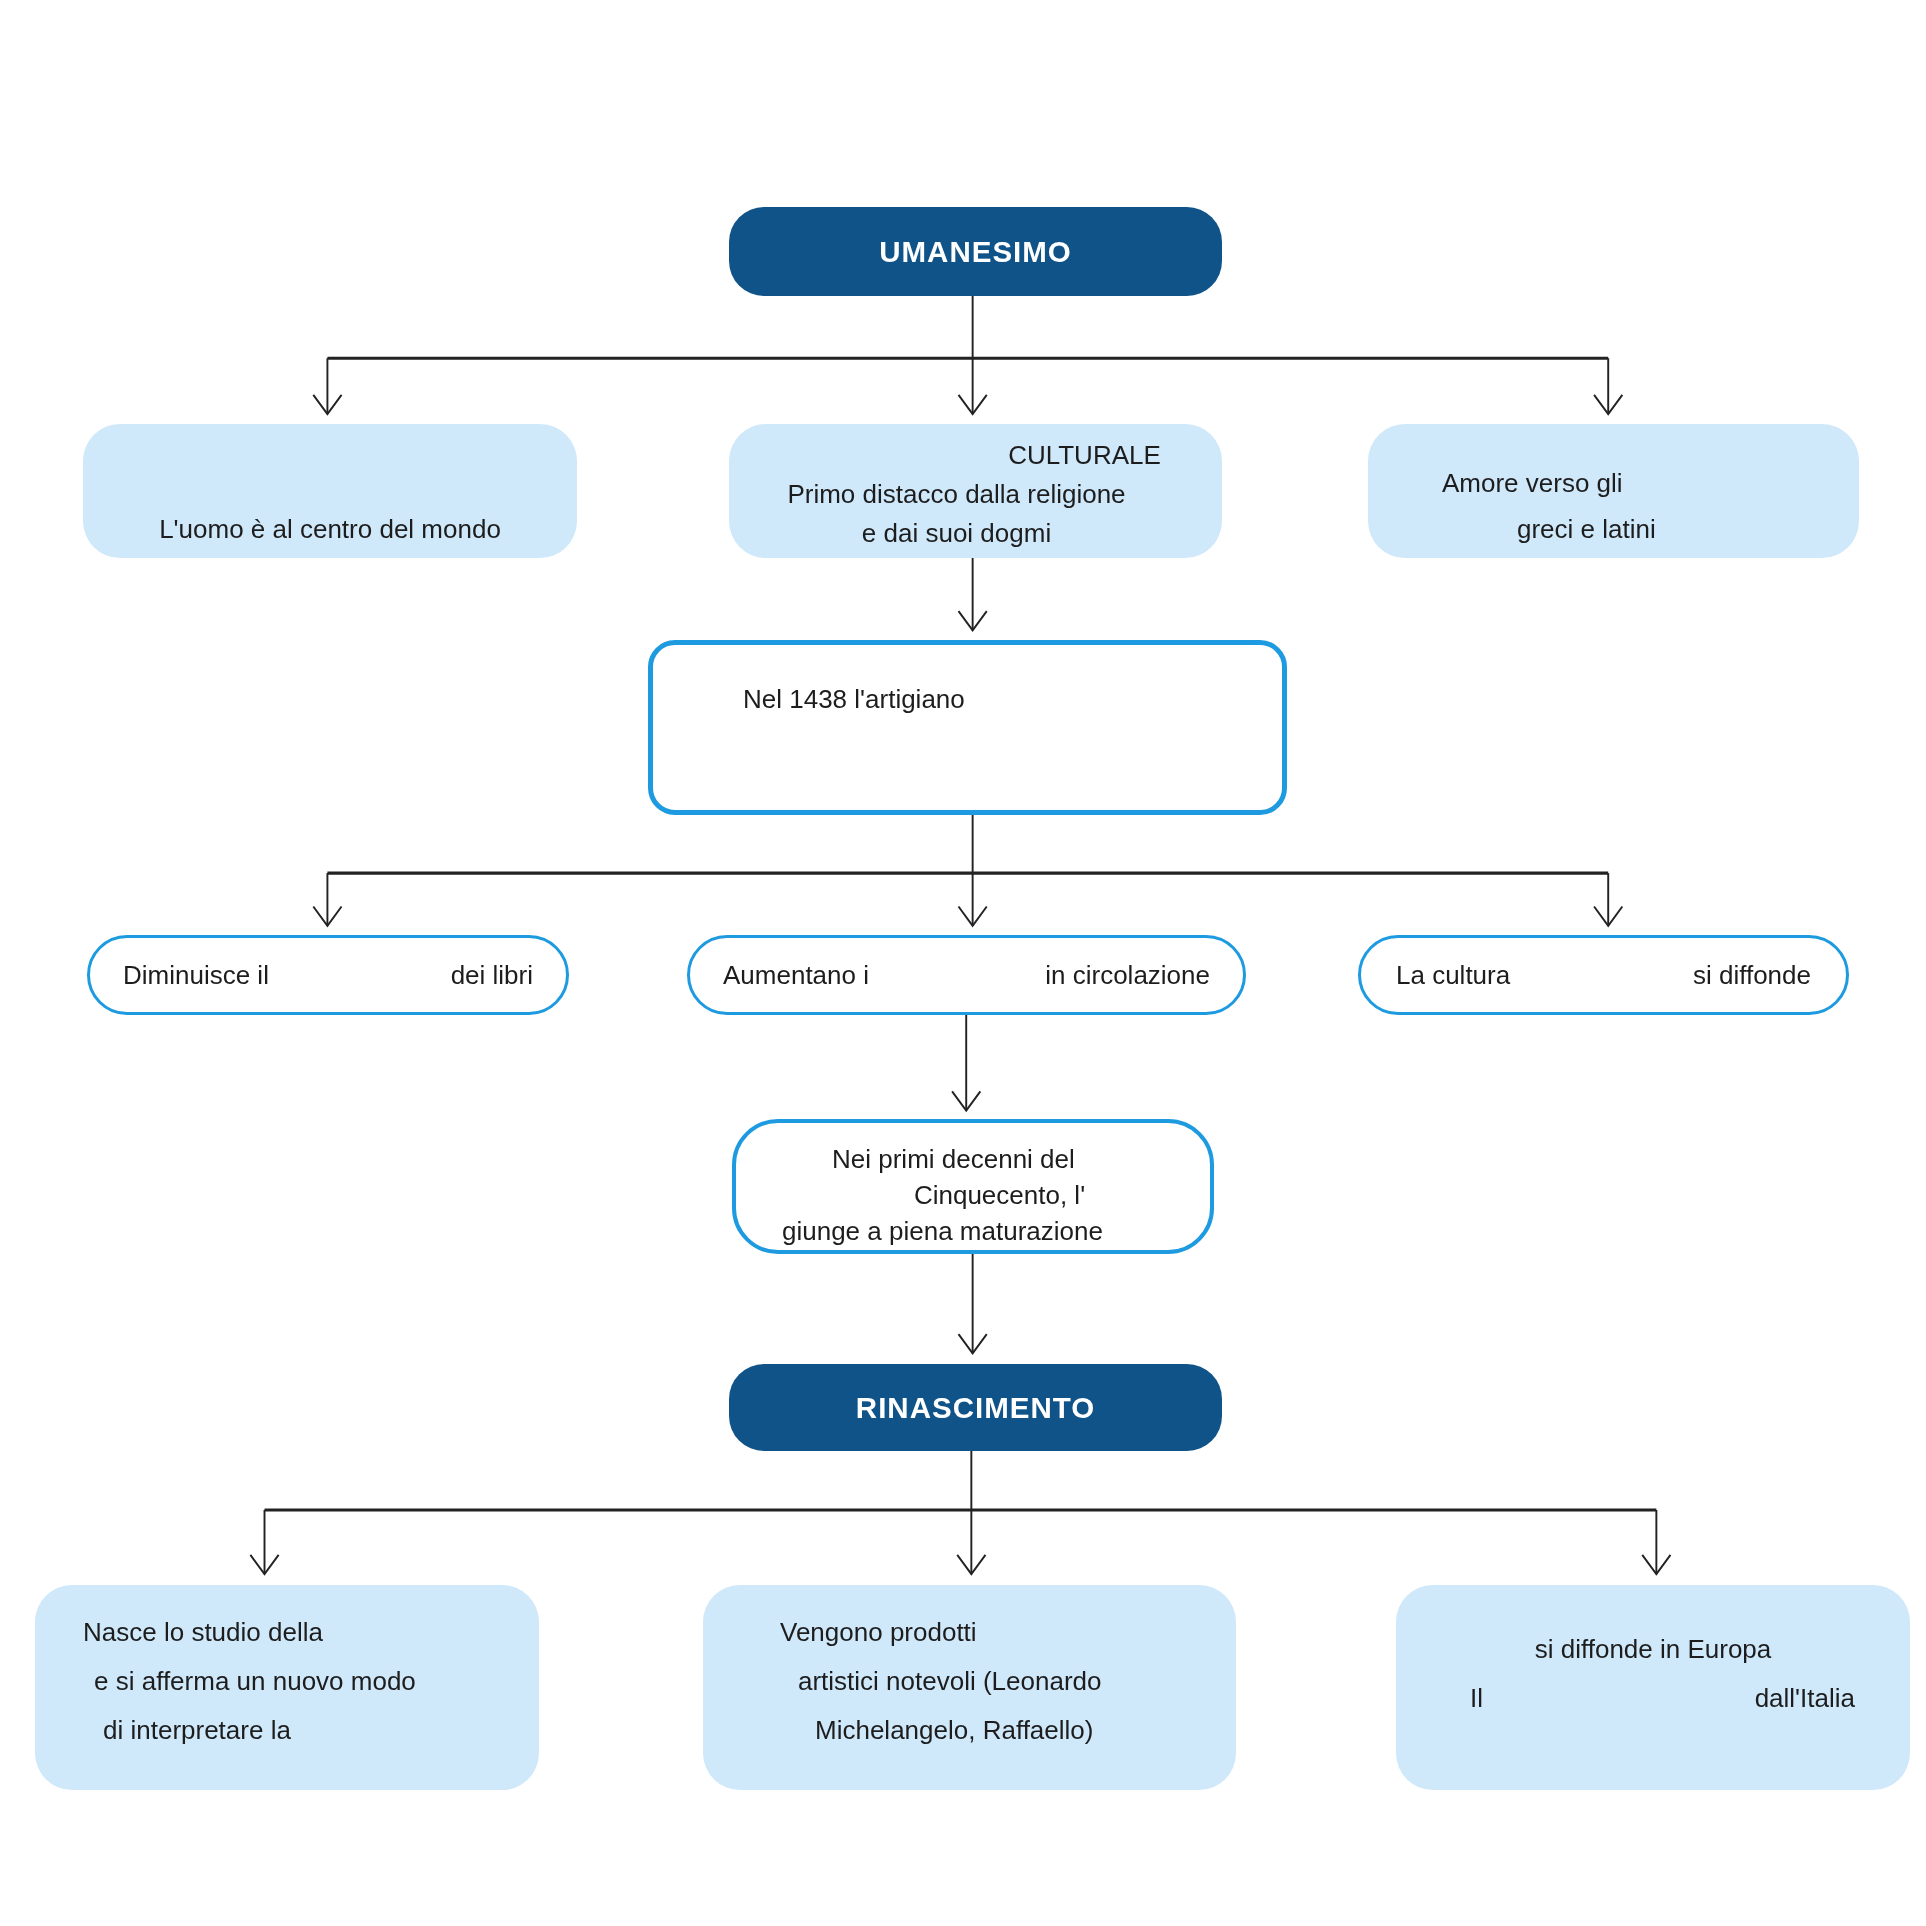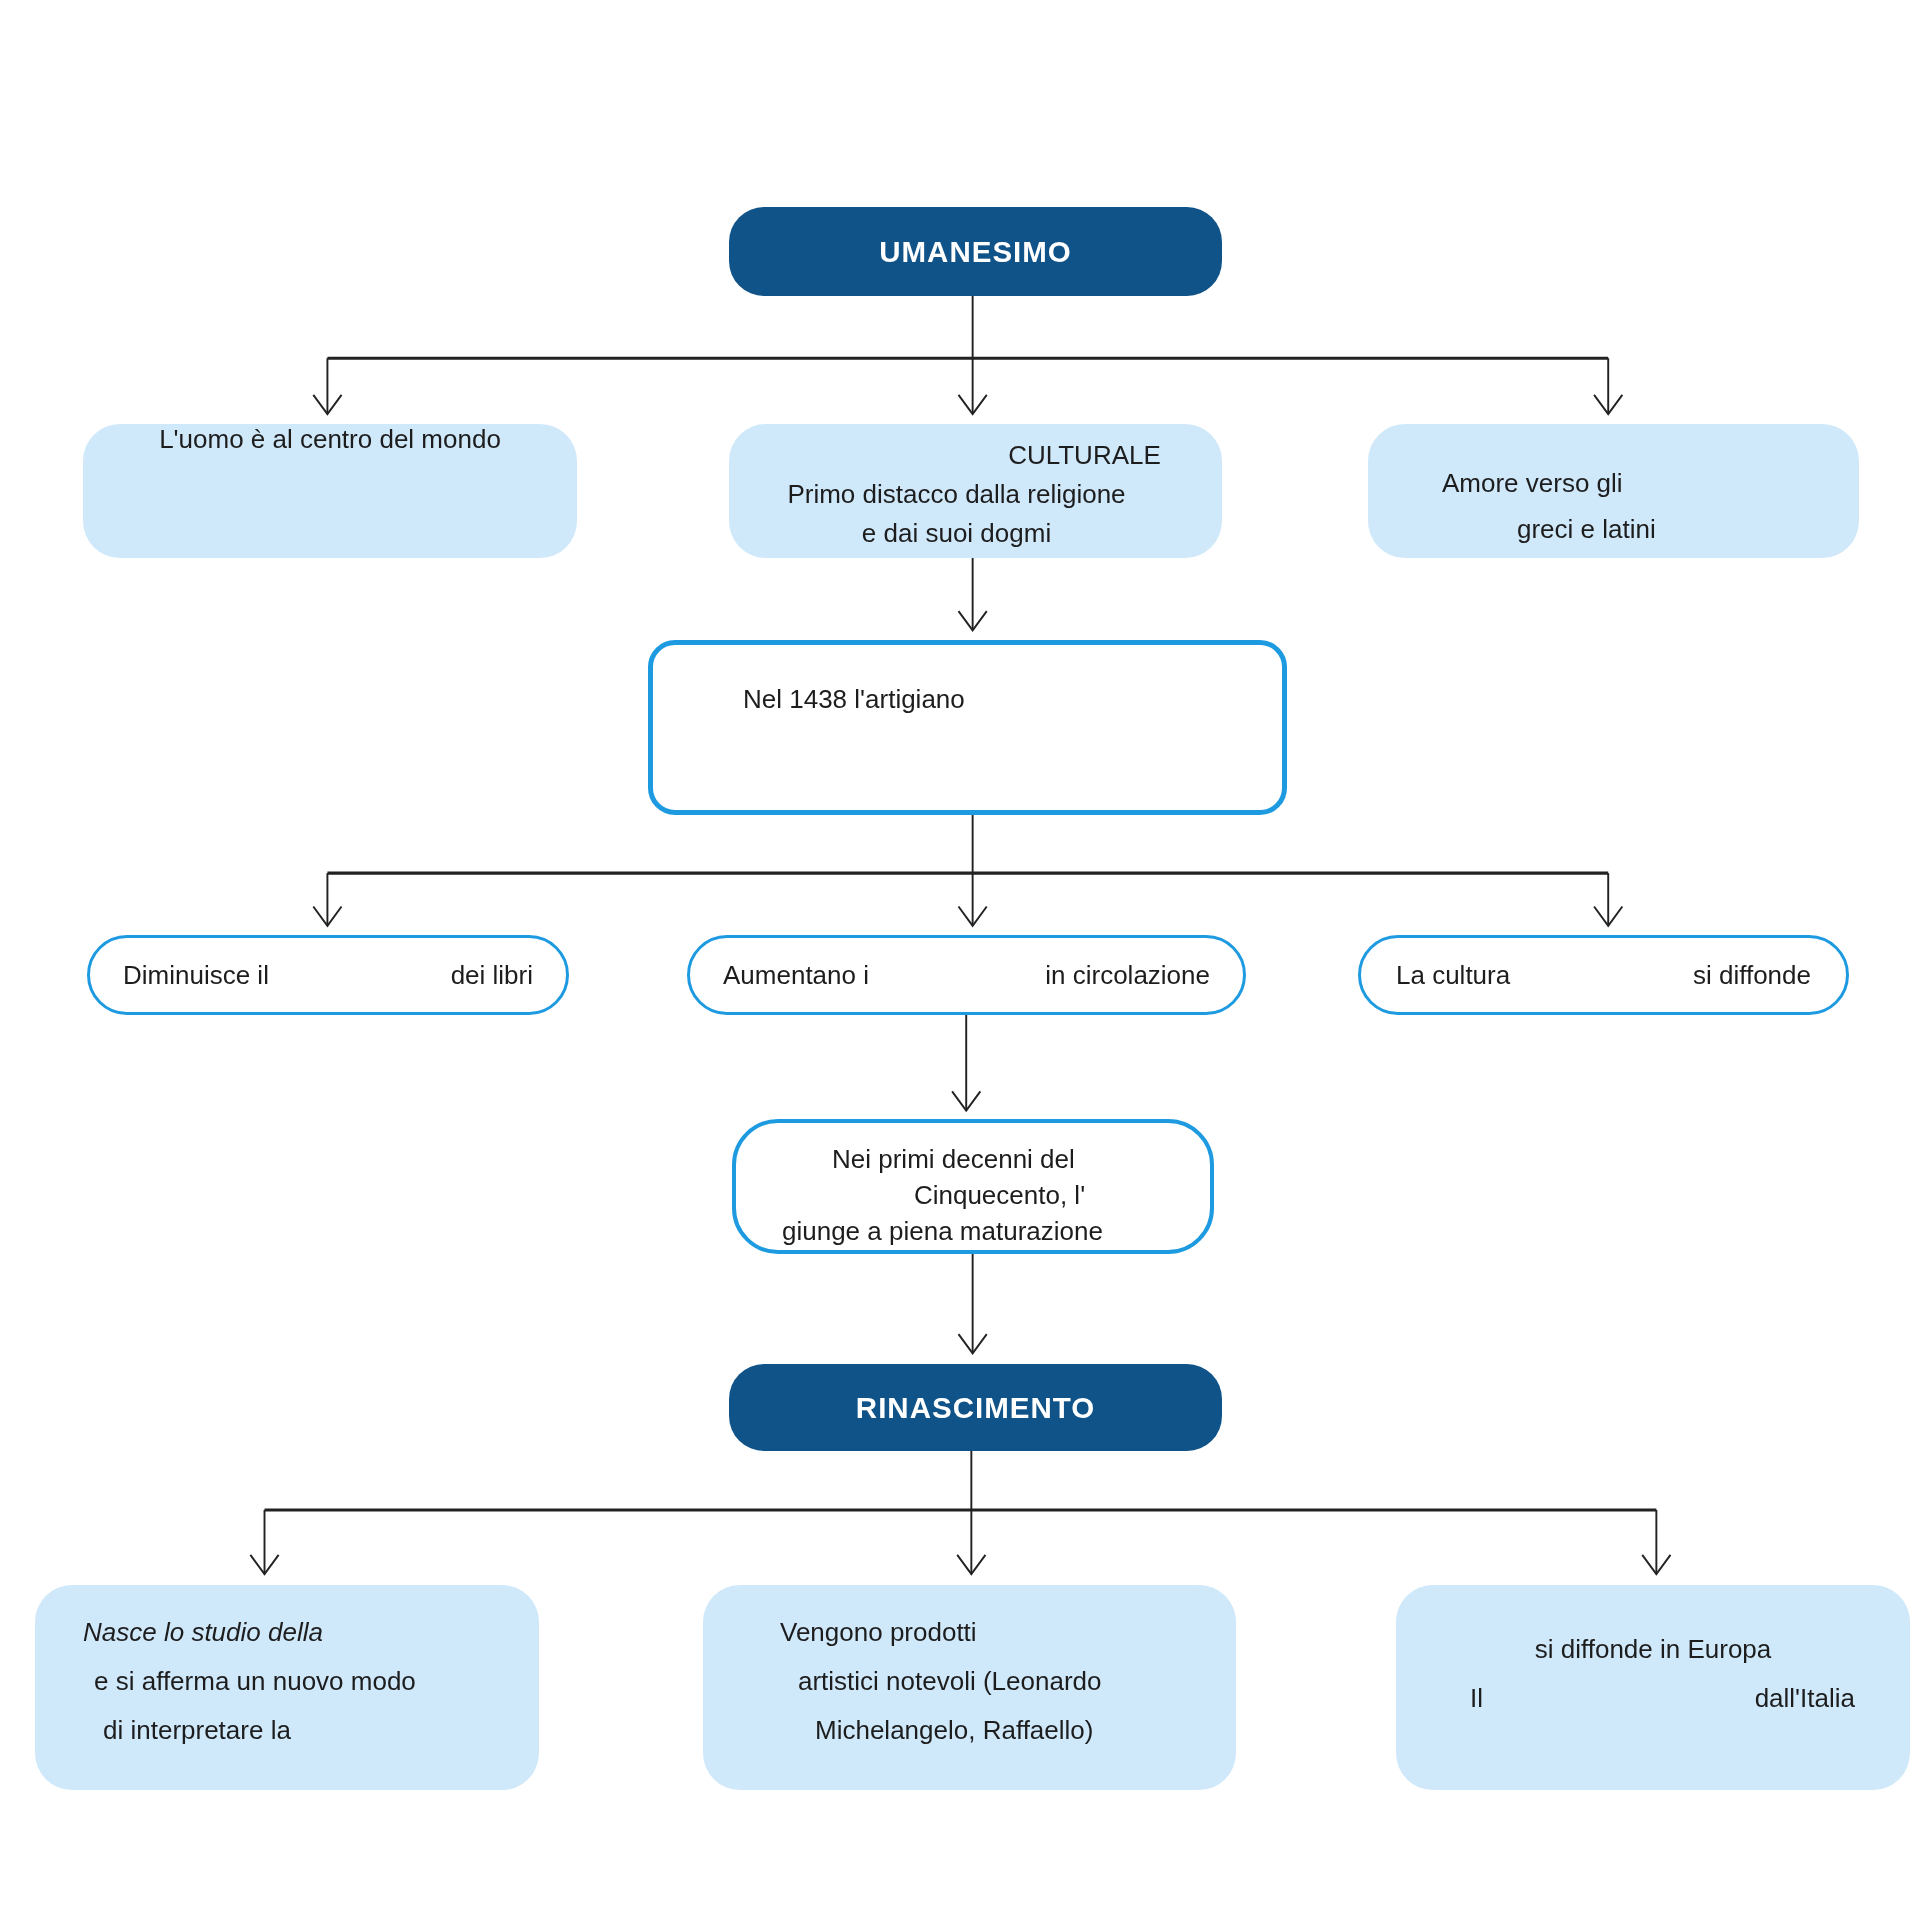--- a/index.html
+++ b/index.html
@@ -68,21 +68,21 @@
     <path class="thick" d="M412,2352 H2580"></path>
     <path d="M412,2352 V2452" marker-end="url(#arrowhead)"></path>
     <path d="M2580,2352 V2452" marker-end="url(#arrowhead)"></path>
   </g>
 </svg>
 
 <div class="node dark" style="left:729px;top:207px;width:493px;height:89px;">
   <span>UMANESIMO</span>
 </div>
 
-<div class="node light" style="left:83px;top:424px;width:494px;height:134px;padding-bottom:30px;">
+<div class="node light" style="left:83px;top:424px;width:494px;height:134px;justify-content:flex-end;padding-bottom:13px;">
   <span class="ln ctr">L'uomo è al centro del mondo</span>
 </div>
 
 <div class="node light" style="left:729px;top:424px;width:493px;height:134px;padding-top:11.6px;line-height:39px;">
   <span class="ln ctr" style="transform:translateX(109px);">CULTURALE</span>
   <span class="ln ctr" style="transform:translateX(-19px);">Primo distacco dalla religione</span>
   <span class="ln ctr" style="transform:translateX(-19px);">e dai suoi dogmi</span>
 </div>
 
 <div class="node light" style="left:1368px;top:424px;width:491px;height:134px;justify-content:flex-end;padding-bottom:6.4px;line-height:46px;">
@@ -113,21 +113,21 @@
   <span class="ln" style="margin-left:96px;">Nei primi decenni del</span>
   <span class="ln" style="margin-left:53px;text-align:center;">Cinquecento, l'</span>
   <span class="ln" style="margin-left:46px;">giunge a piena maturazione</span>
 </div>
 
 <div class="node dark" style="left:729px;top:1364px;width:493px;height:87px;">
   <span>RINASCIMENTO</span>
 </div>
 
 <div class="node light" style="left:35px;top:1585px;width:504px;height:205px;padding-top:23px;line-height:49px;">
-  <span class="ln" style="margin-left:48px;font-style:italic;">Nasce lo studio della</span>
+  <span class="ln" style="margin-left:48px;">Nasce lo studio della</span>
   <span class="ln" style="margin-left:59px;">e si afferma un nuovo modo</span>
   <span class="ln" style="margin-left:68px;">di interpretare la</span>
 </div>
 
 <div class="node light" style="left:703px;top:1585px;width:533px;height:205px;padding-top:23px;line-height:49px;">
   <span class="ln" style="margin-left:77px;">Vengono prodotti</span>
   <span class="ln" style="margin-left:95px;">artistici notevoli (Leonardo</span>
   <span class="ln" style="margin-left:112px;">Michelangelo, Raffaello)</span>
 </div>
 

